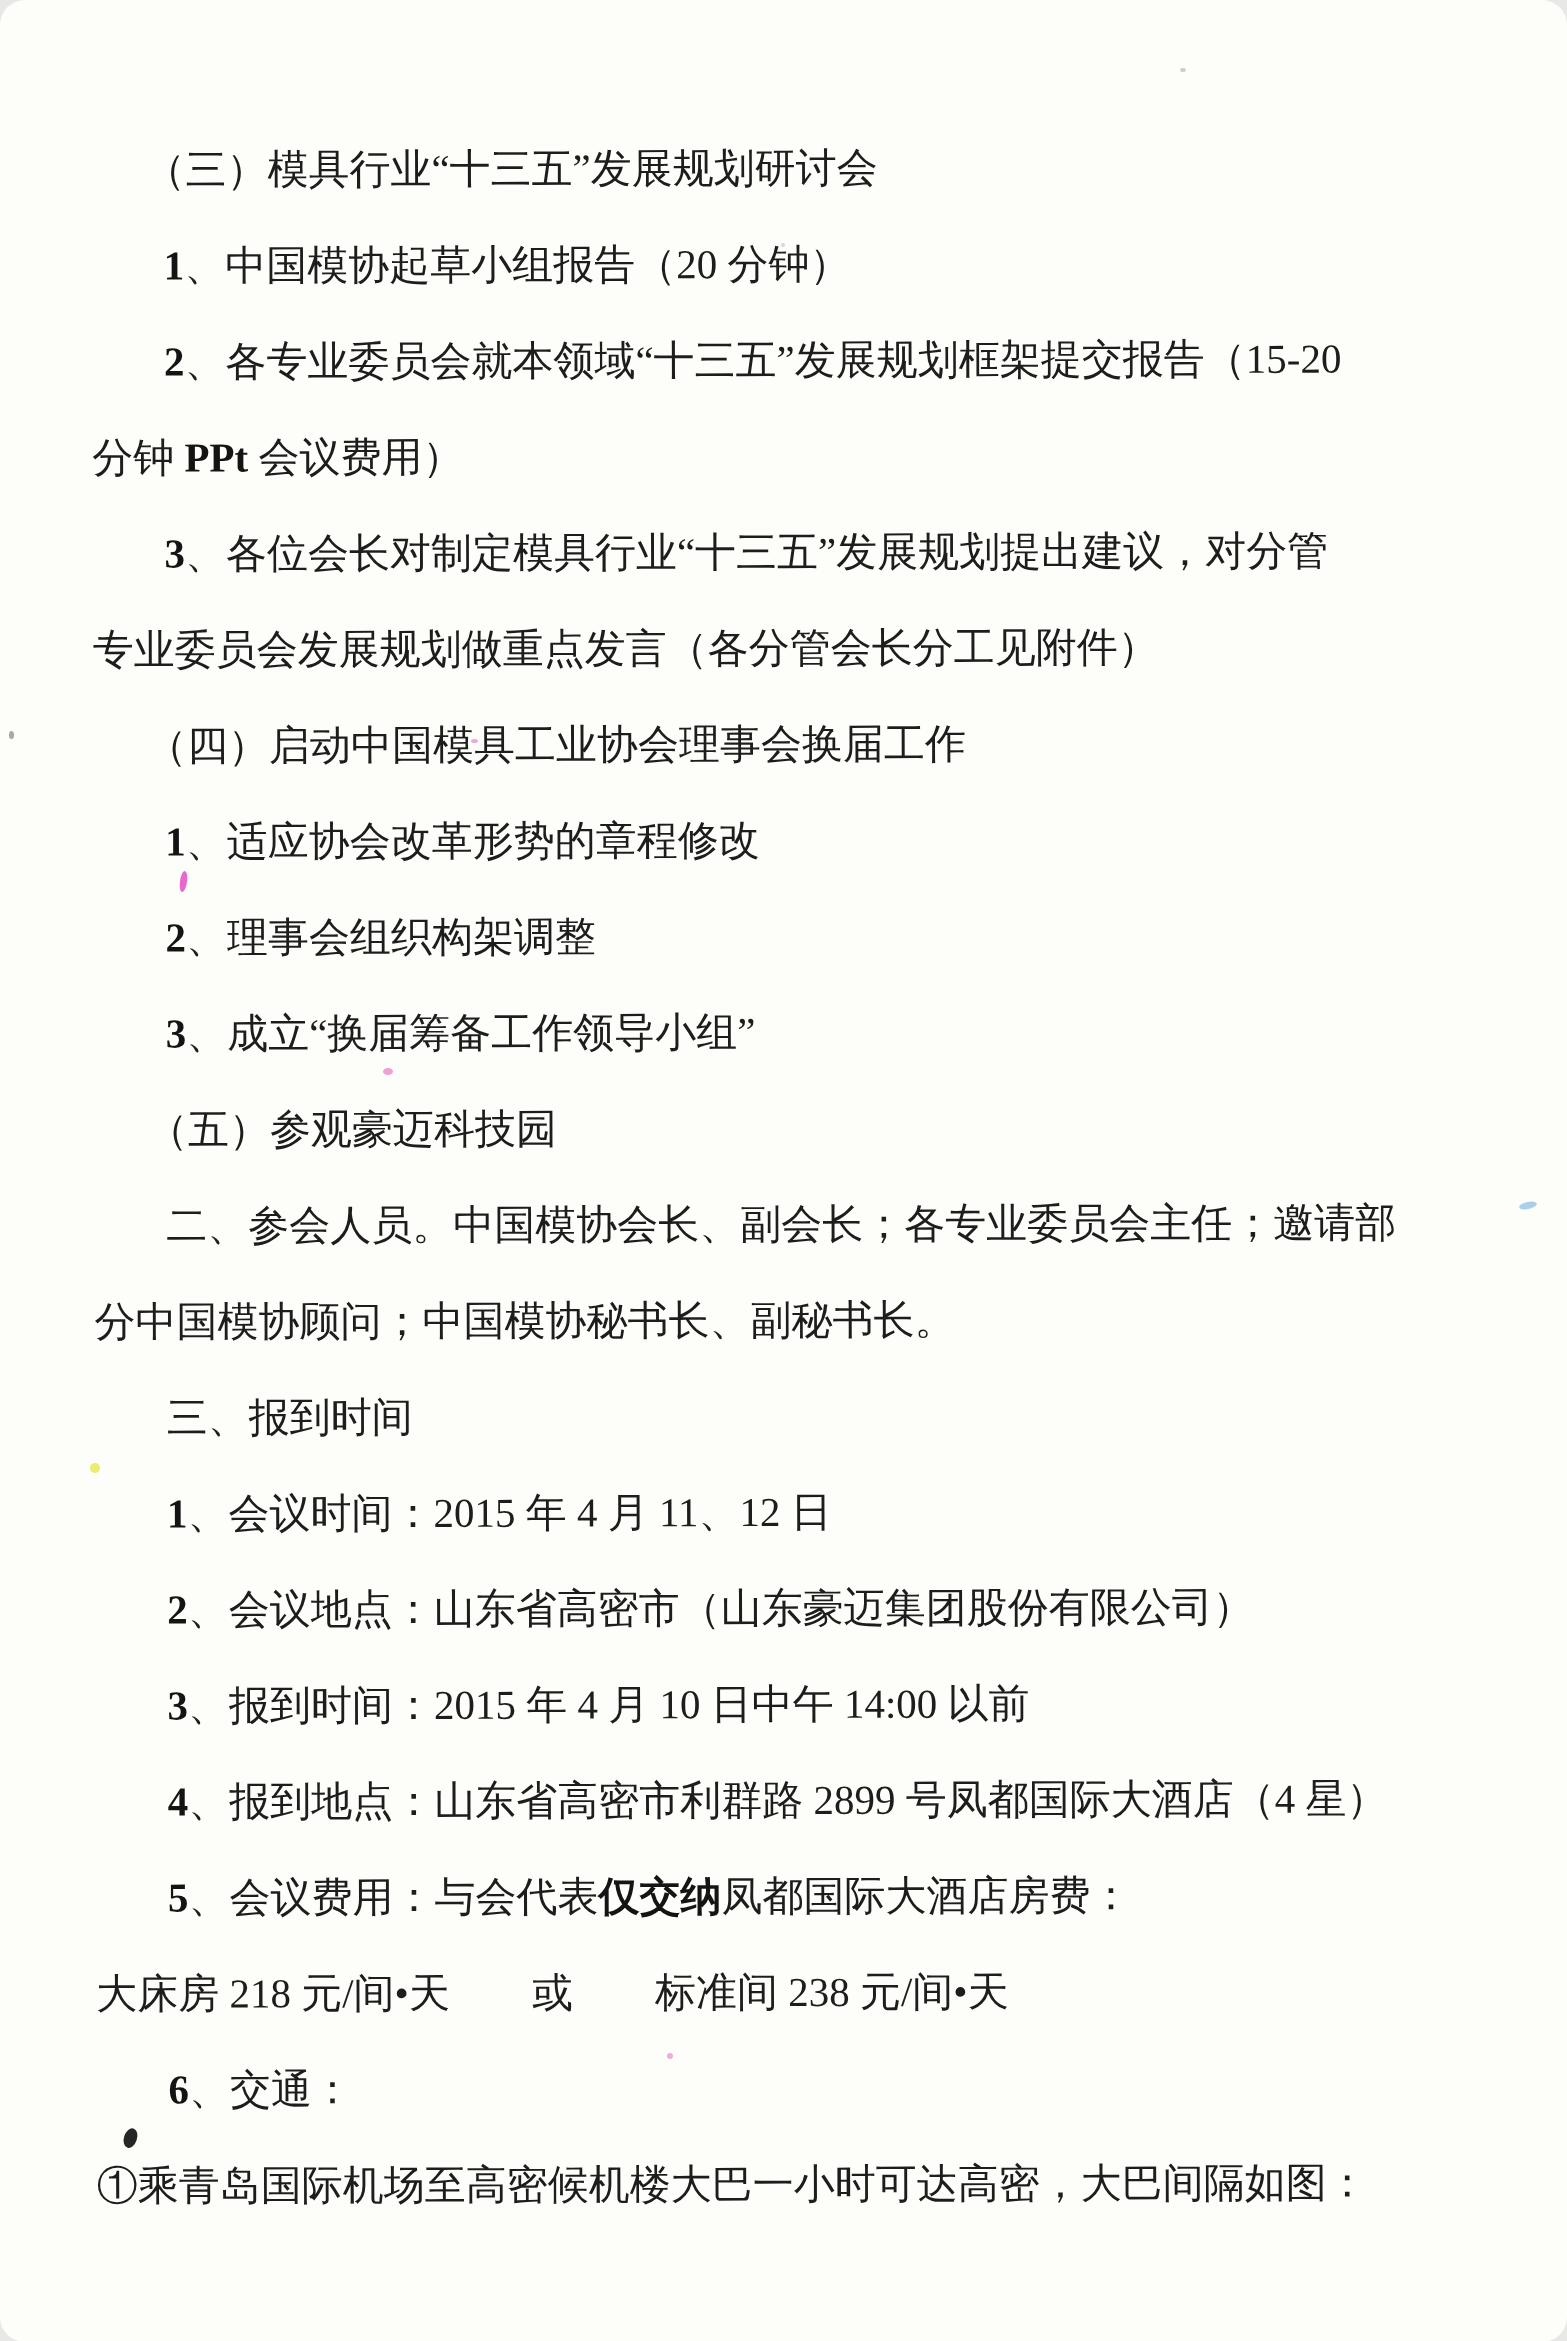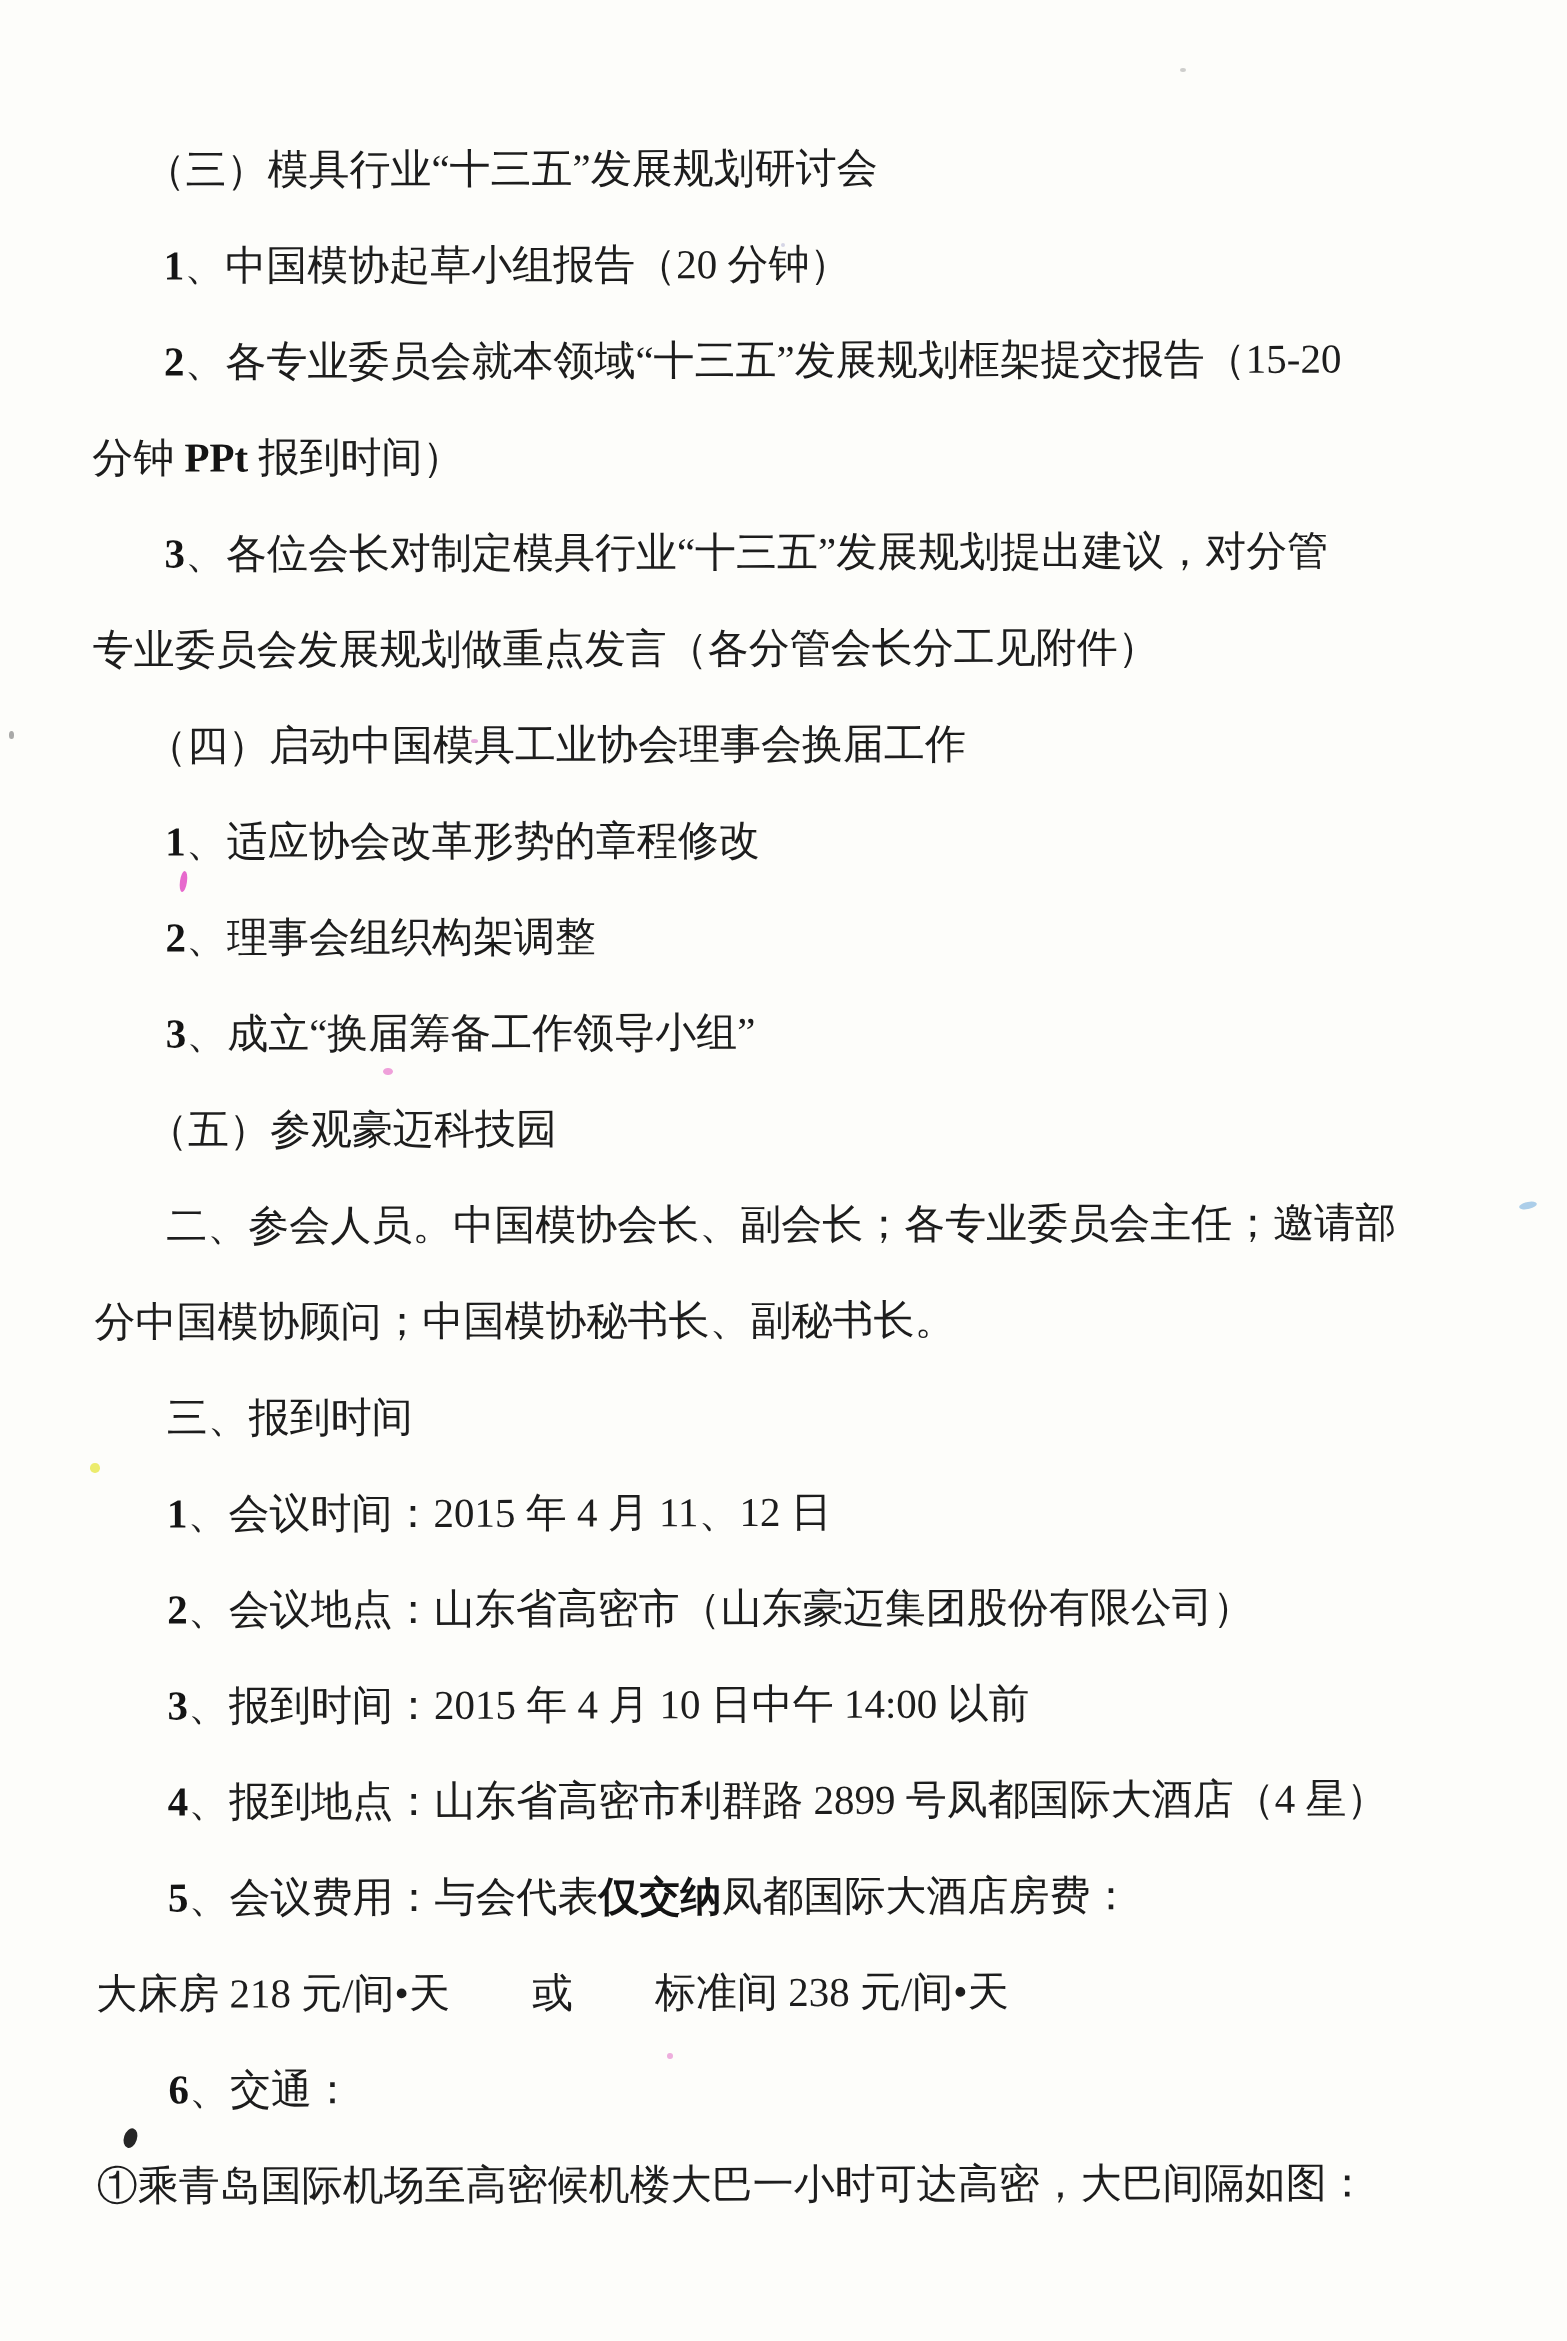--- a/index.html
+++ b/index.html
@@ -6,20 +6,21 @@
   body {
     width: 1567px; height: 2342px;
     font-family: "Liberation Serif", "DejaVu Serif", serif;
     background: #e8e8e6;
   }
   .page {
     position: relative;
     width: 1567px; height: 2342px;
     background: #fdfdfa;
     overflow: hidden;
+    border-radius: 25px;
   }
   .content {
     position: absolute;
     top: 120px; left: 0; right: 0;
     transform: rotate(-0.15deg);
     transform-origin: 50% 50%;
   }
   .line {
     height: 96px;
     line-height: 96px;
@@ -35,21 +36,21 @@
   .speck { position: absolute; border-radius: 50%; }
 </style>
 </head>
 <body>
 
 <div class="page">
   <div class="content" id="doc-content">
       <div class="line line-header"><span class="seg">（三）模具行业“十三五”发展规划研讨会</span></div>
       <div class="line line-item"><span class="seg-bold">1</span><span class="seg">、中国模协起草小组报告（20 分钟）</span></div>
       <div class="line line-item"><span class="seg-bold">2</span><span class="seg">、各专业委员会就本领域“十三五”发展规划框架提交报告（15-20</span></div>
-      <div class="line line-cont"><span class="seg">分钟 </span><span class="seg-bold">PPt</span><span class="seg"> 报到时间）</span></div>
+      <div class="line line-cont"><span class="seg">分钟 </span><span class="seg-bold">PPt</span><span class="seg"> 会议费用）</span></div>
       <div class="line line-item"><span class="seg-bold">3</span><span class="seg">、各位会长对制定模具行业“十三五”发展规划提出建议，对分管</span></div>
       <div class="line line-cont"><span class="seg">专业委员会发展规划做重点发言（各分管会长分工见附件）</span></div>
       <div class="line line-header"><span class="seg">（四）启动中国模具工业协会理事会换届工作</span></div>
       <div class="line line-item"><span class="seg-bold">1</span><span class="seg">、适应协会改革形势的章程修改</span></div>
       <div class="line line-item"><span class="seg-bold">2</span><span class="seg">、理事会组织构架调整</span></div>
       <div class="line line-item"><span class="seg-bold">3</span><span class="seg">、成立“换届筹备工作领导小组”</span></div>
       <div class="line line-header"><span class="seg">（五）参观豪迈科技园</span></div>
       <div class="line line-item"><span class="seg">二、参会人员。中国模协会长、副会长；各专业委员会主任；邀请部</span></div>
       <div class="line line-cont"><span class="seg">分中国模协顾问；中国模协秘书长、副秘书长。</span></div>
       <div class="line line-item"><span class="seg">三、报到时间</span></div>

